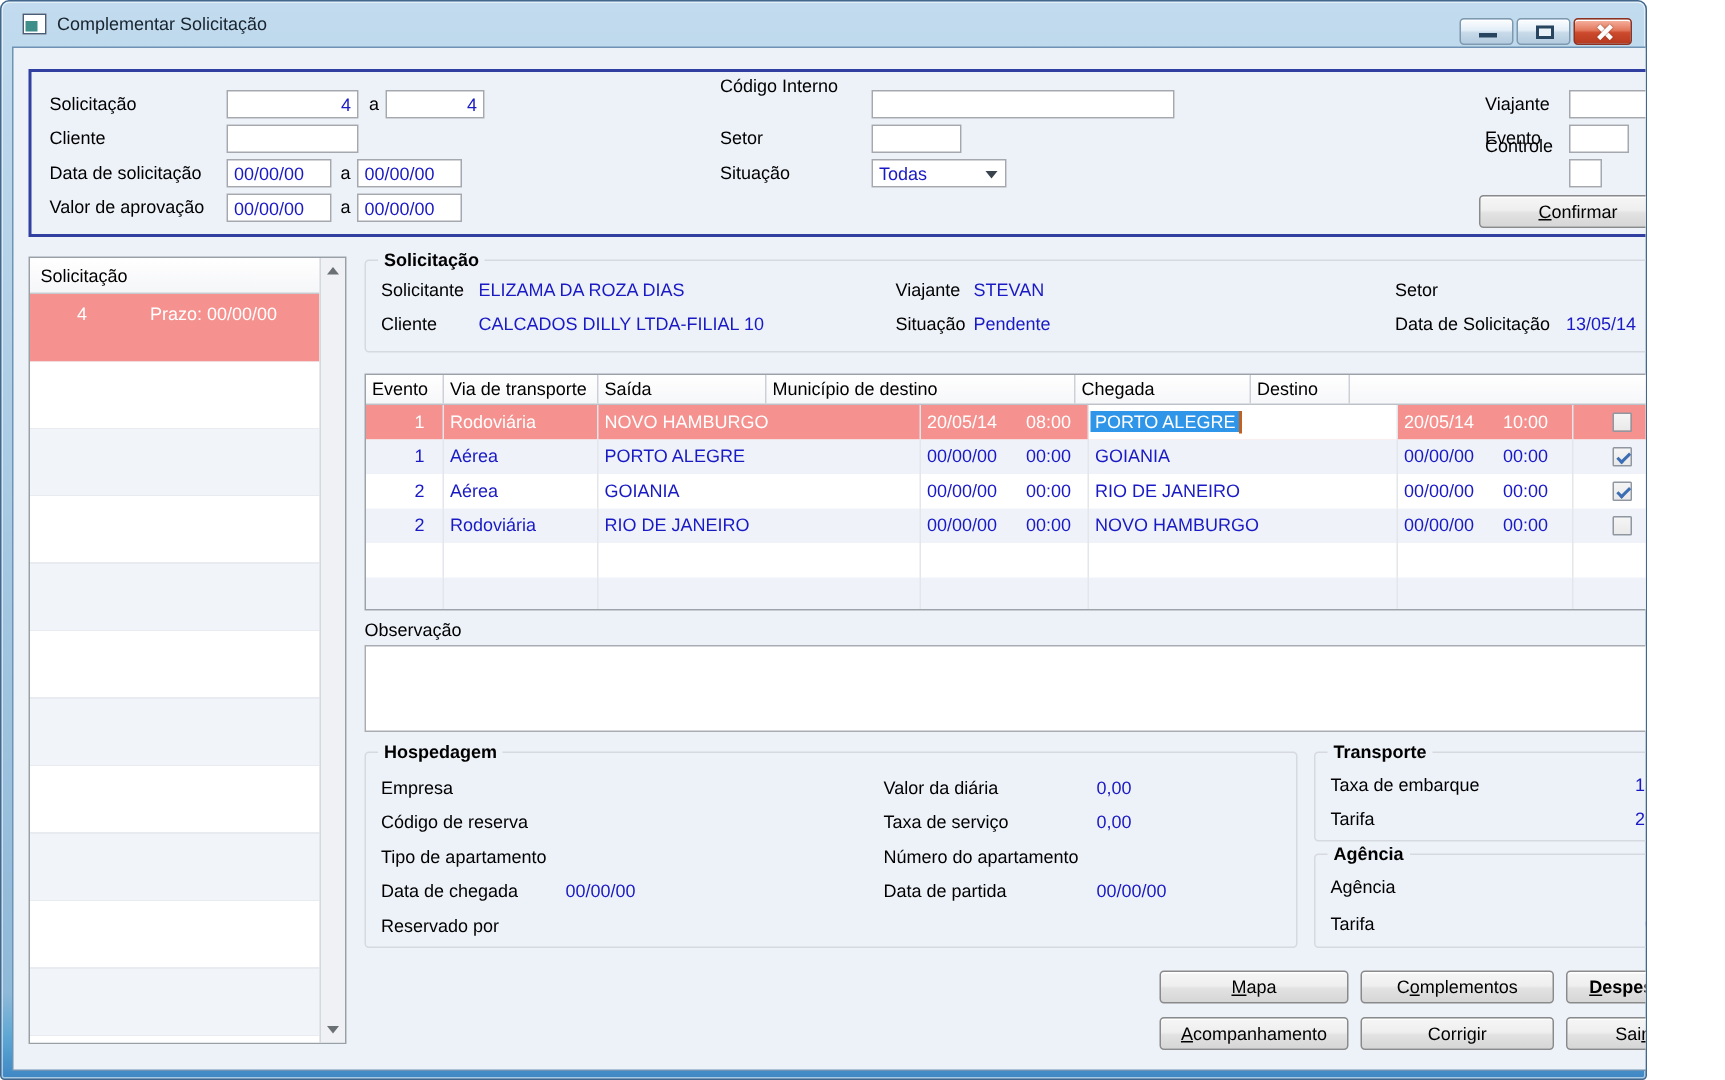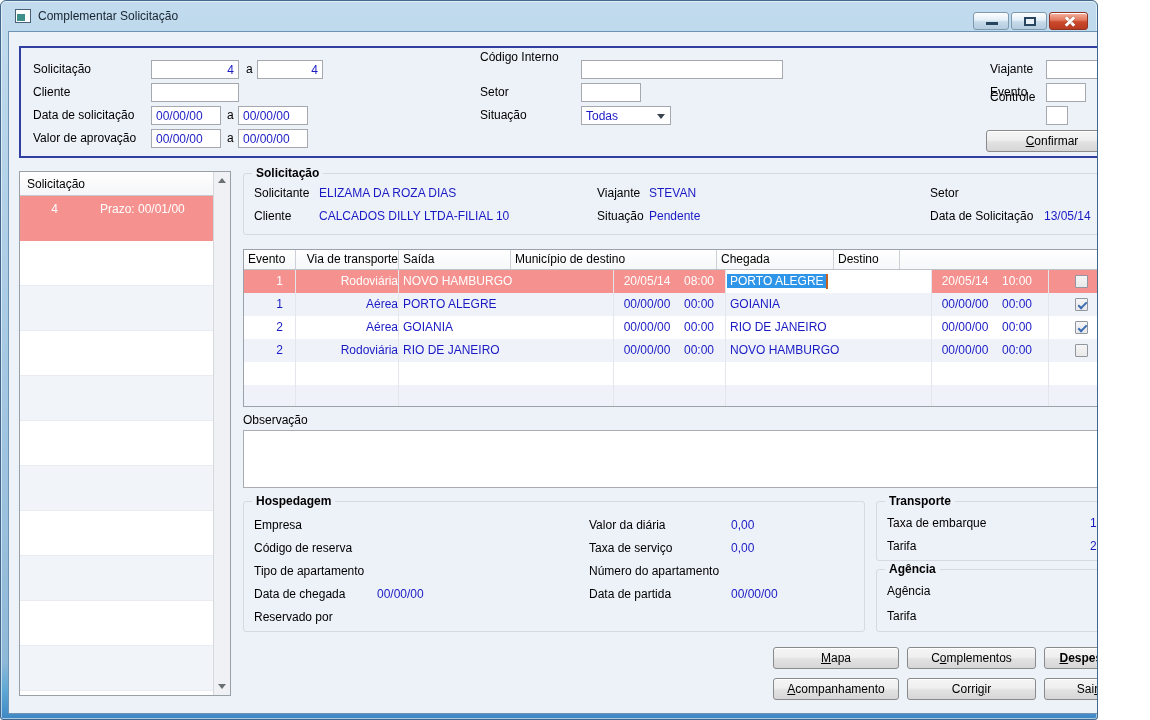--- a/index.html
+++ b/index.html
@@ -77,26 +77,26 @@
   .gtitle { position:absolute; top:-8px; left:8px; background:#EDF1F8; padding:0 4px; font-weight:bold; }
 
   
   .table { position:absolute; left:234px; top:217px; width:890px; height:158px;
            background:#fff; border:1px solid #9CA2AA; overflow:hidden; }
   .thead { display:flex; height:20px; background:linear-gradient(180deg,#FFFFFF,#F6F7F9);
            border-bottom:1px solid #BDC2C9; }
   .th { line-height:19px; padding-left:4px; border-right:1px solid #CDD1D7; overflow:hidden; white-space:nowrap; }
   .trow { display:flex; height:23px; color:#1A1AC4; }
   .td { line-height:22px; padding-left:4px; border-right:1px solid #E3E6EB; overflow:hidden; white-space:nowrap; }
-  .c0{width:52px;} .c1{width:103px;text-align:right;} .c2{width:215px;} .c3{width:112px;} .c4{width:206px;} .c5{width:117px;} .c6{width:66px;}
+  .c0{width:52px;} .c1{width:103px;} .c2{width:215px;} .c3{width:112px;} .c4{width:206px;} .c5{width:117px;} .c6{width:66px;}
   .td.c0 { text-align:right; padding-right:12px; padding-left:0; }
   .r-light { background:#EFF3F9; }
   .r-white { background:#FFFFFF; }
   .trow.selected { background:#F5918E; color:#fff; }
-  .dte { display:inline-block; width:58px;text-align:center; }
+  .dte { display:inline-block; width:58px; }
   .tme { margin-left:8px; }
   .td.editcell { background:#fff; padding-left:1px; }
   .selhl { background:#2E95E8; color:#fff; padding:0 2px 0 3px; }
   .caret { display:inline-block; width:2px; height:15px; background:#C2611F; vertical-align:middle; }
   .ckwrap { display:flex; align-items:center; justify-content:center; padding-left:0; }
   .checkbox { display:block; width:13px; height:13px; border:1px solid #9097A0; border-radius:1px;
               background:linear-gradient(180deg,#F5F5F5,#E9E9E9); position:relative; }
   .checkbox.checked::after { content:""; position:absolute; left:2px; top:3px; width:7px; height:3px;
               border-left:2px solid #3C6EB4; border-bottom:2px solid #3C6EB4; transform:rotate(-45deg); }
   .table .vsb { border-left:1px solid #C9CDD3; }
@@ -173,21 +173,21 @@
         <span></span>
           <u>C</u>
           <span>onfirmar</span>
       </div>
     </div>
 
     <div class="list">
       <div class="list-header">Solicitação</div>
       <div class="list-selected">
         <span class="sel-num">4</span>
-        <span class="sel-prazo">Prazo: 00/01/00</span>
+        <span class="sel-prazo">Prazo: 00/00/00</span>
       </div>
       <div class="list-empty"></div>
       <div class="vsb">
         <div class="sb-btn up">
             <span class="tri-up"></span>
           </div>
         <div class="sb-btn down">
             <span class="tri-down"></span>
           </div>
       </div>

